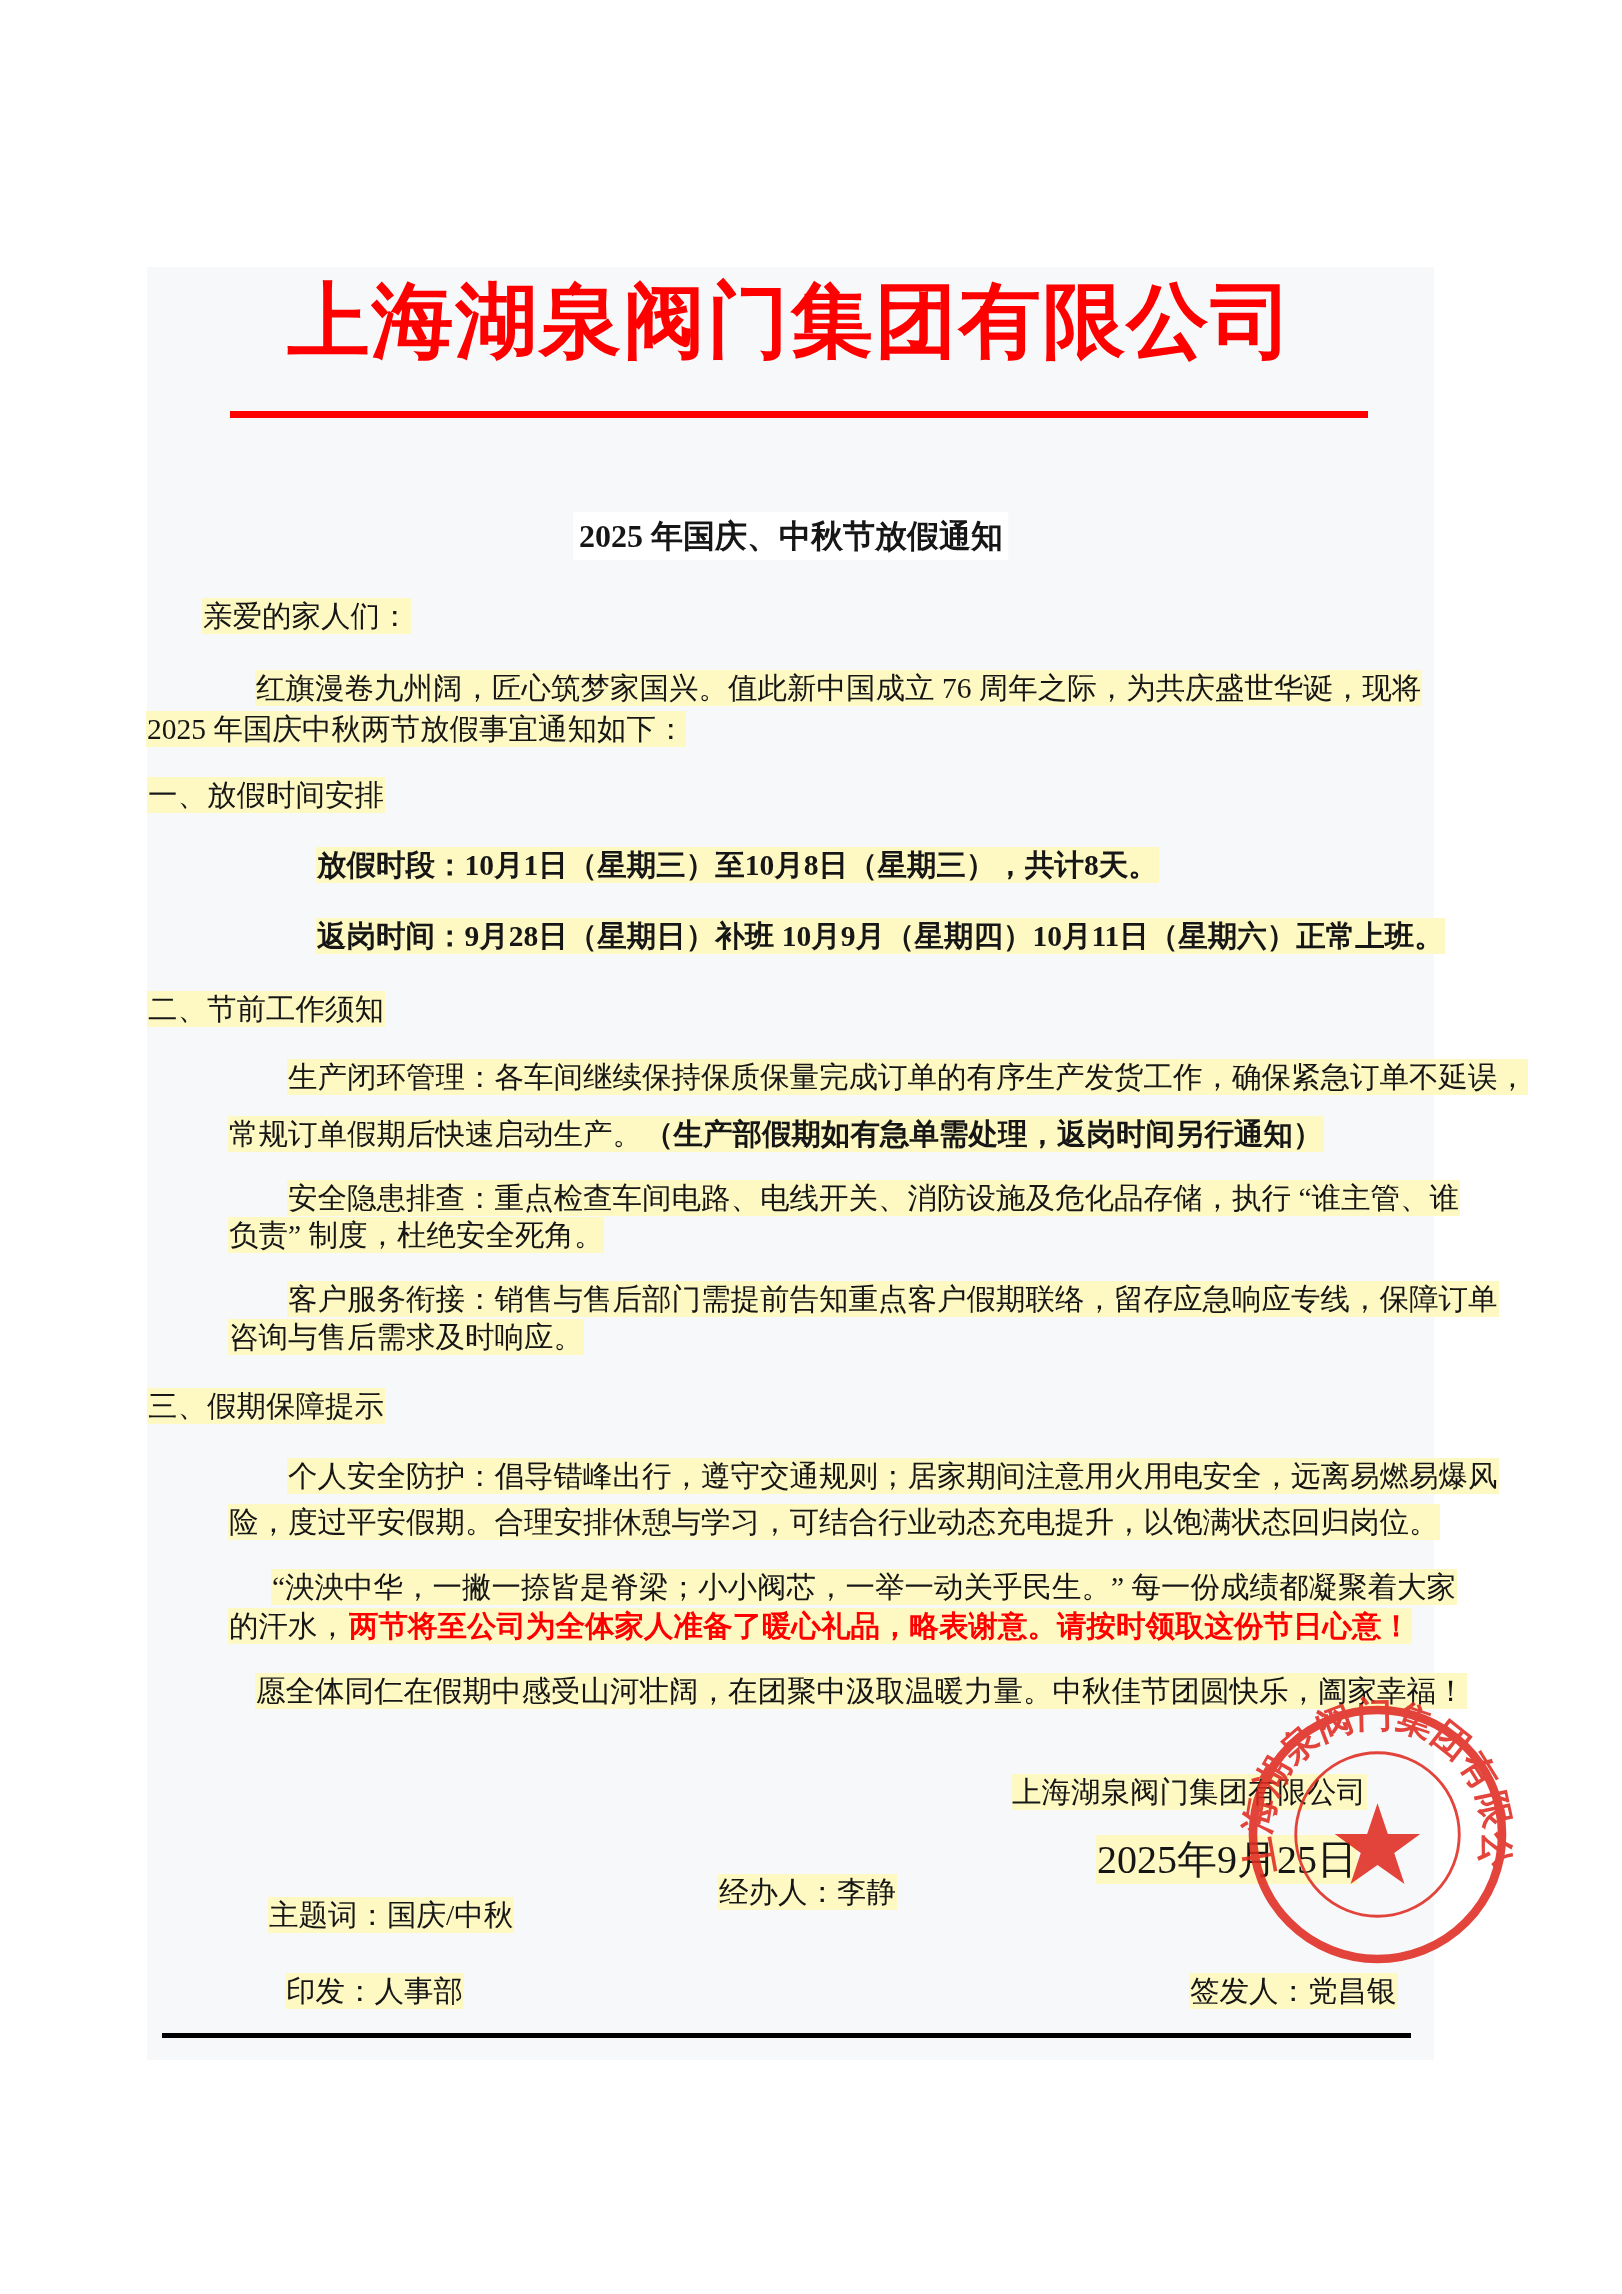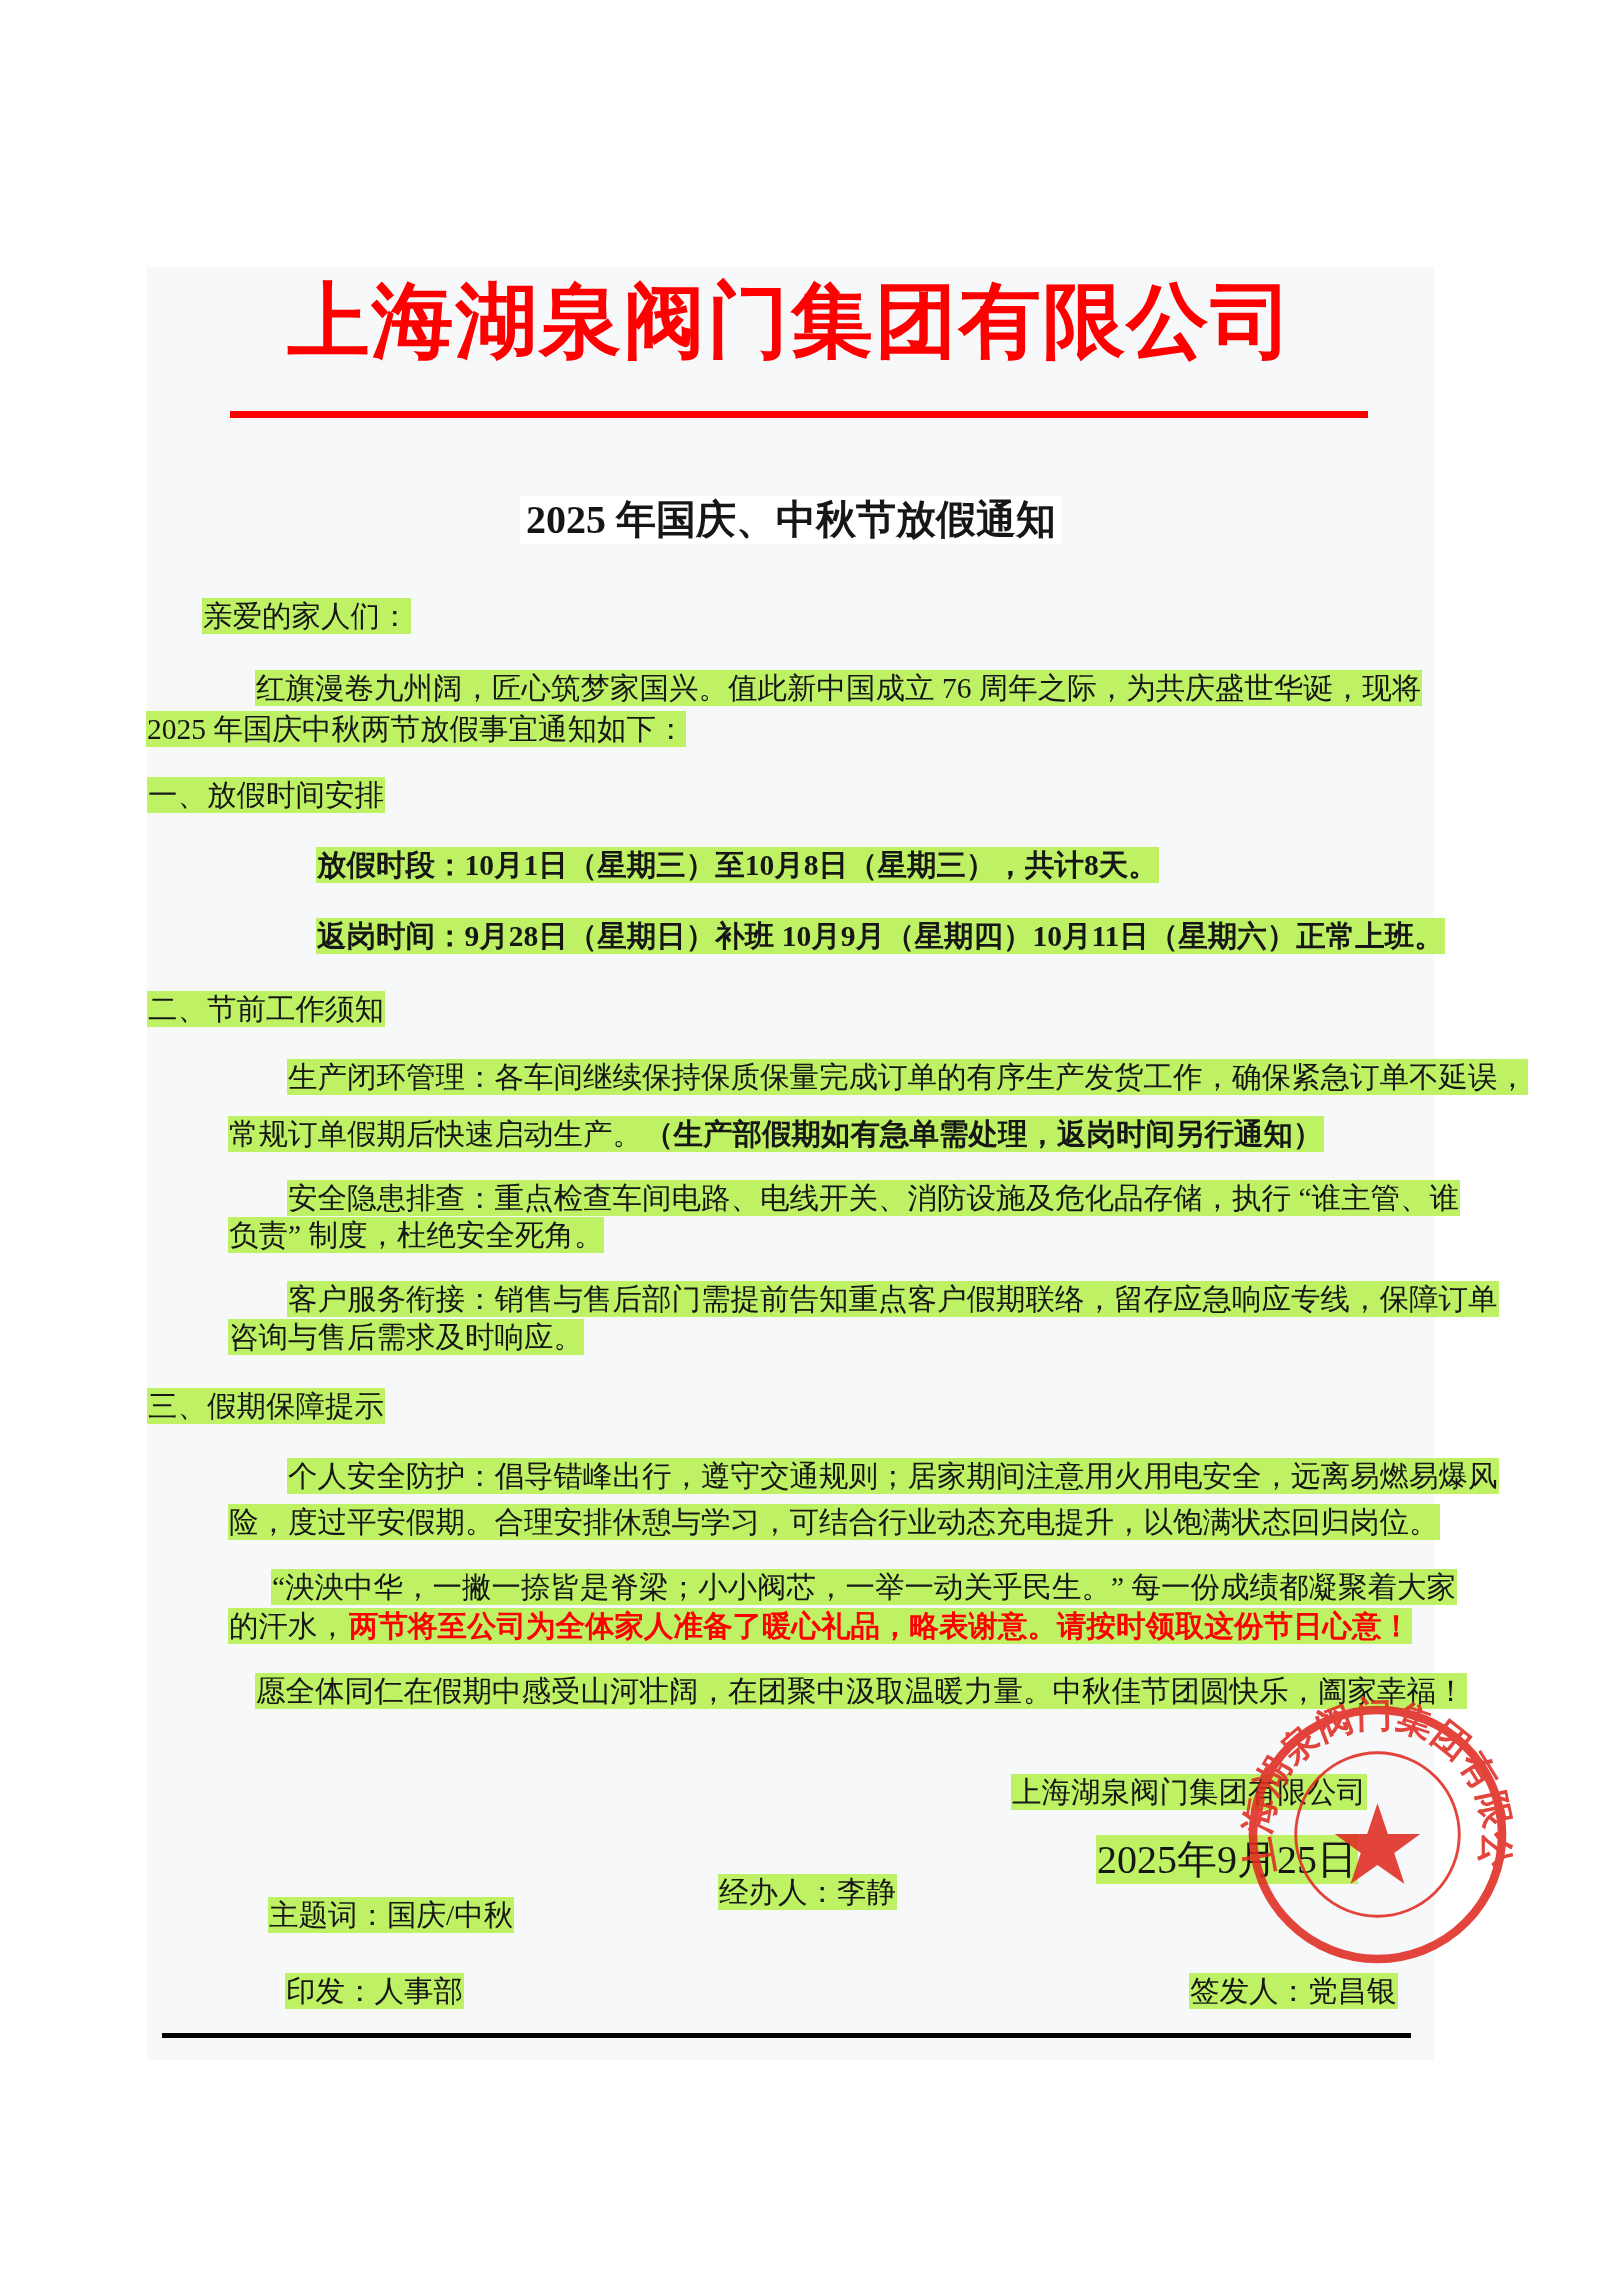--- a/index.html
+++ b/index.html
@@ -26,36 +26,36 @@
     white-space:nowrap;
     letter-spacing:1.9px;
   }
   .letterhead-rule{
     position:absolute;
     left:230px;top:411px;
     width:1138px;height:6.7px;
   }
   .notice-title{
     position:absolute;
-    top:496px;left:50%;
+    top:512px;left:50%;
     transform:translateX(-50%);
-    font-size:40px;line-height:48px;
+    font-size:32px;line-height:48px;
     font-weight:bold;
     white-space:nowrap;
     background:#ffffff;
     padding:0 5.7px;
   }
   .doc-line{
     position:absolute;
     font-size:29.5px;
     line-height:42px;
     white-space:nowrap;
   }
   .doc-line span{
-    background:#bef264;
+    background:#fef9c3;
     padding:1.9px 1px;
   }
   .doc-line span.b{font-weight:bold;}
   .footer-rule{
     position:absolute;
     left:162px;top:2033px;
     width:1249px;height:4.8px;
     background:#000000;
   }
   .seal{

